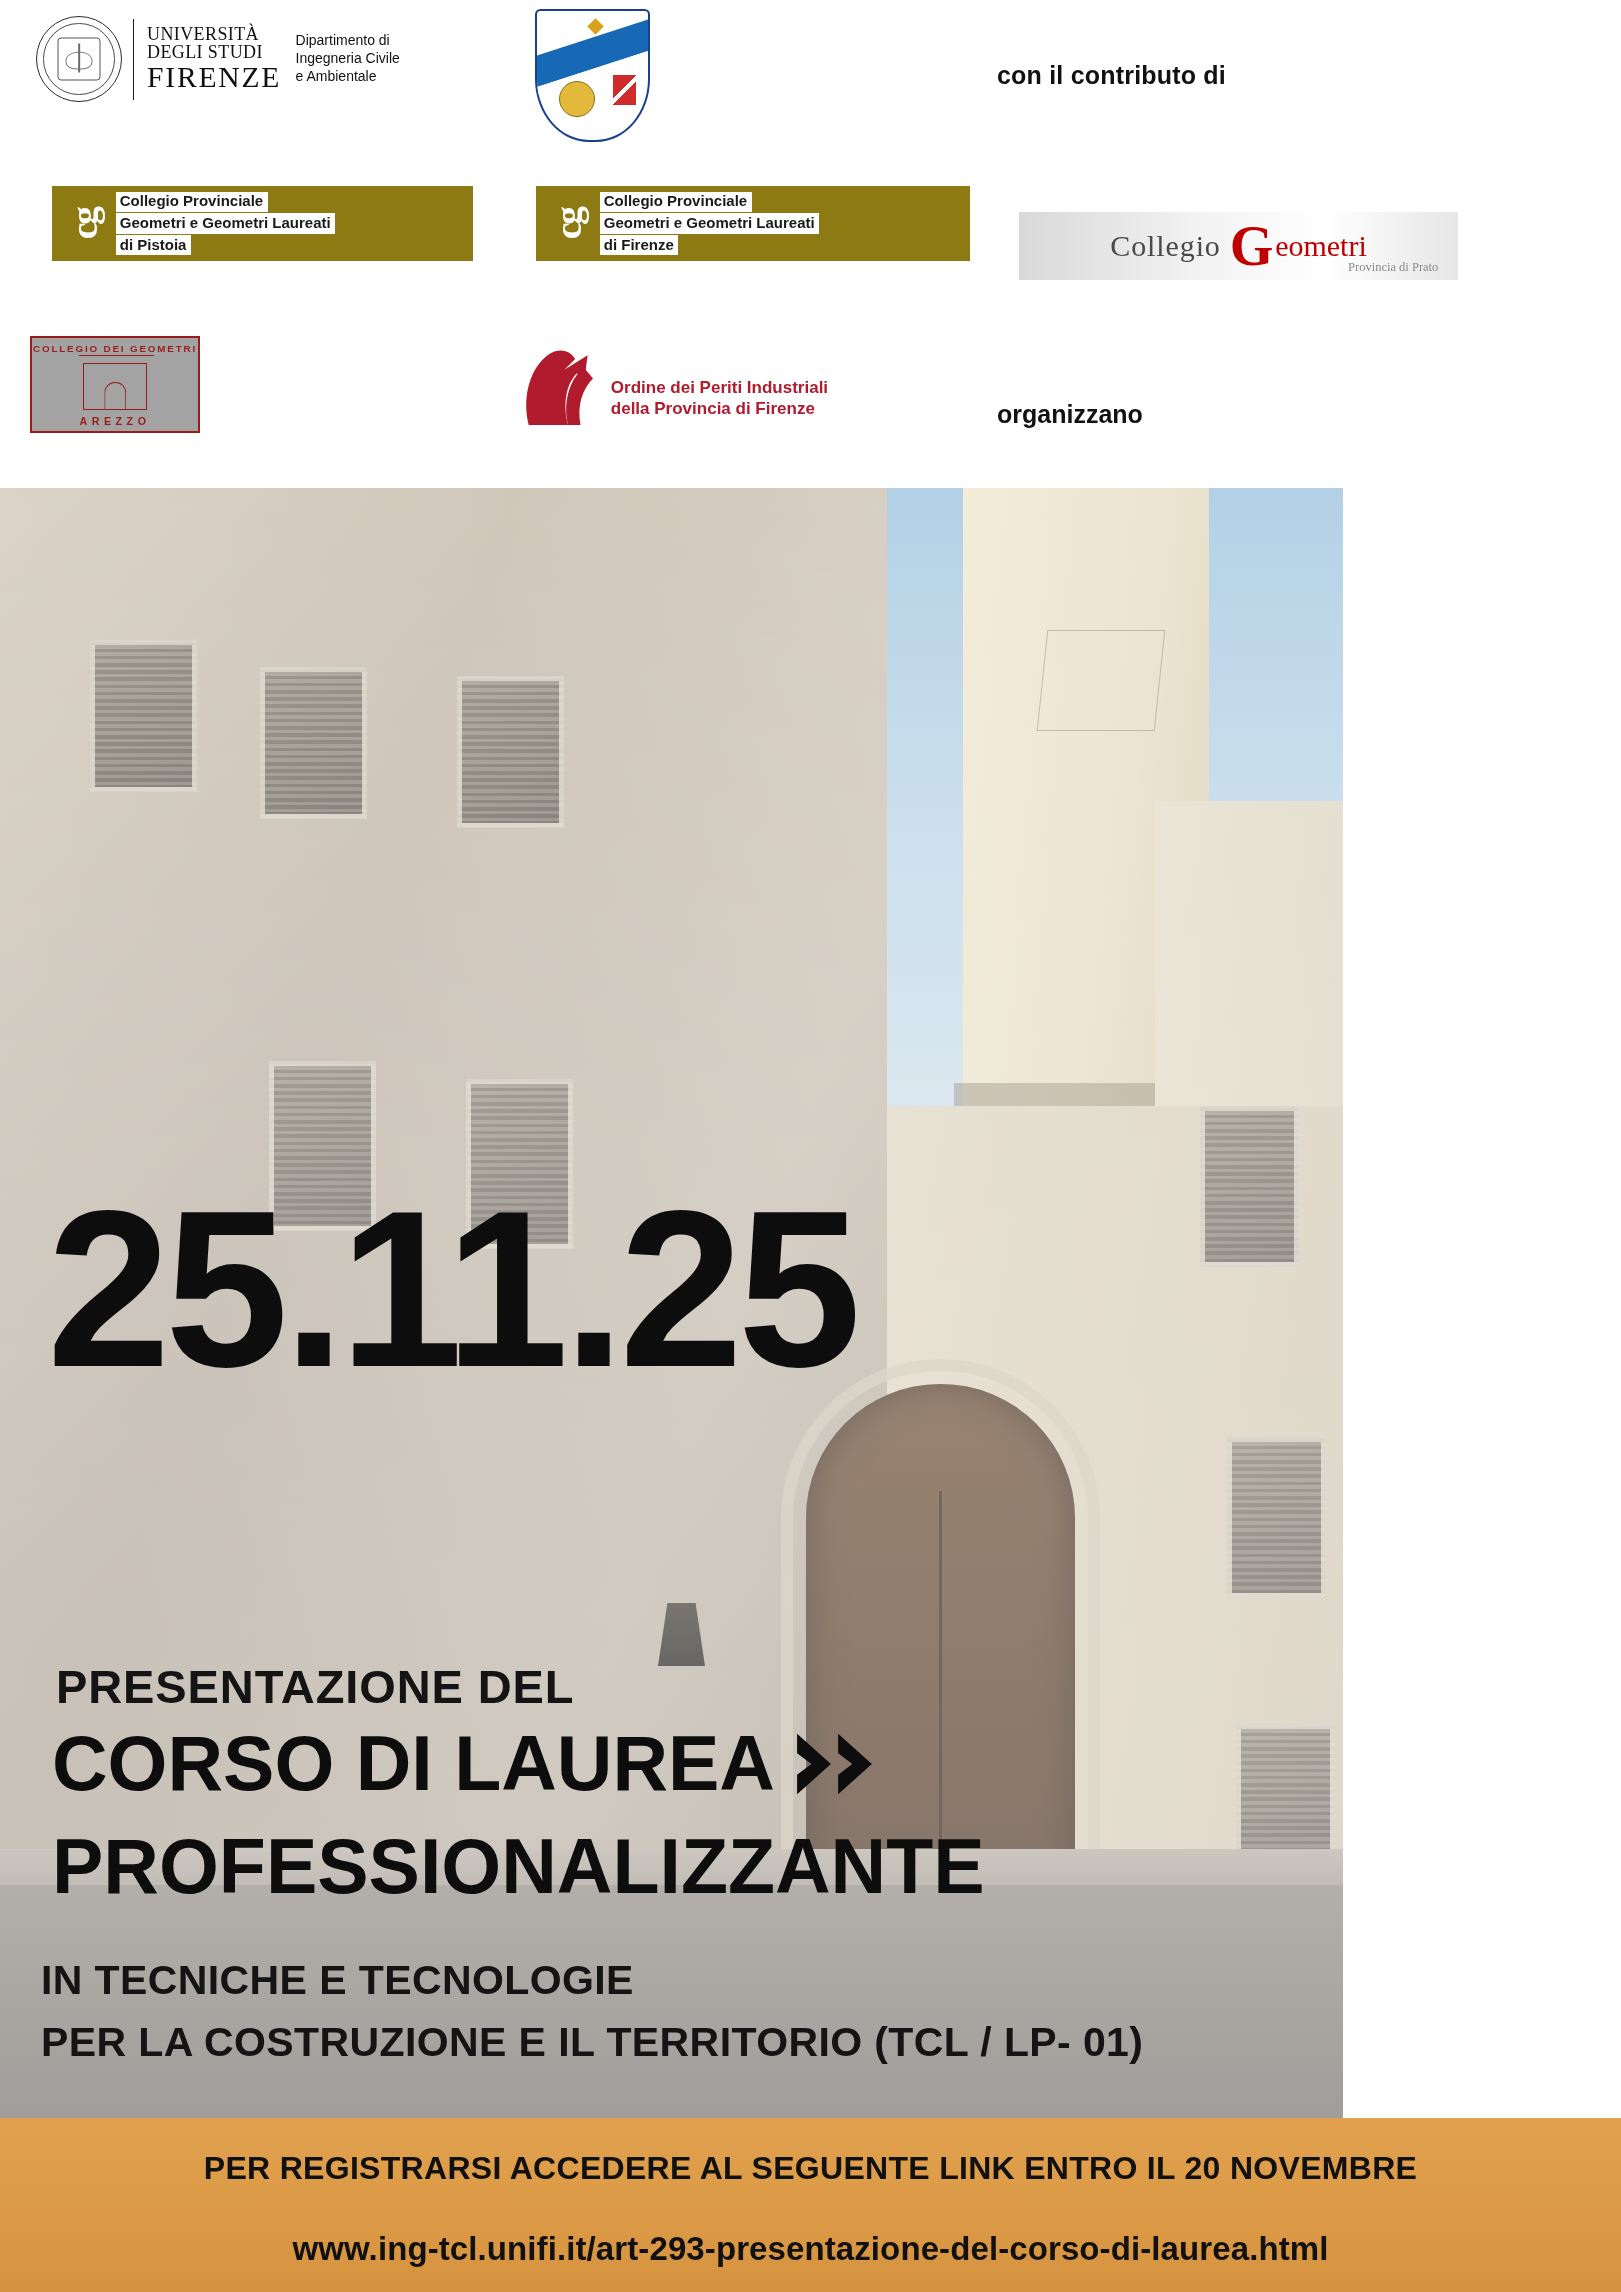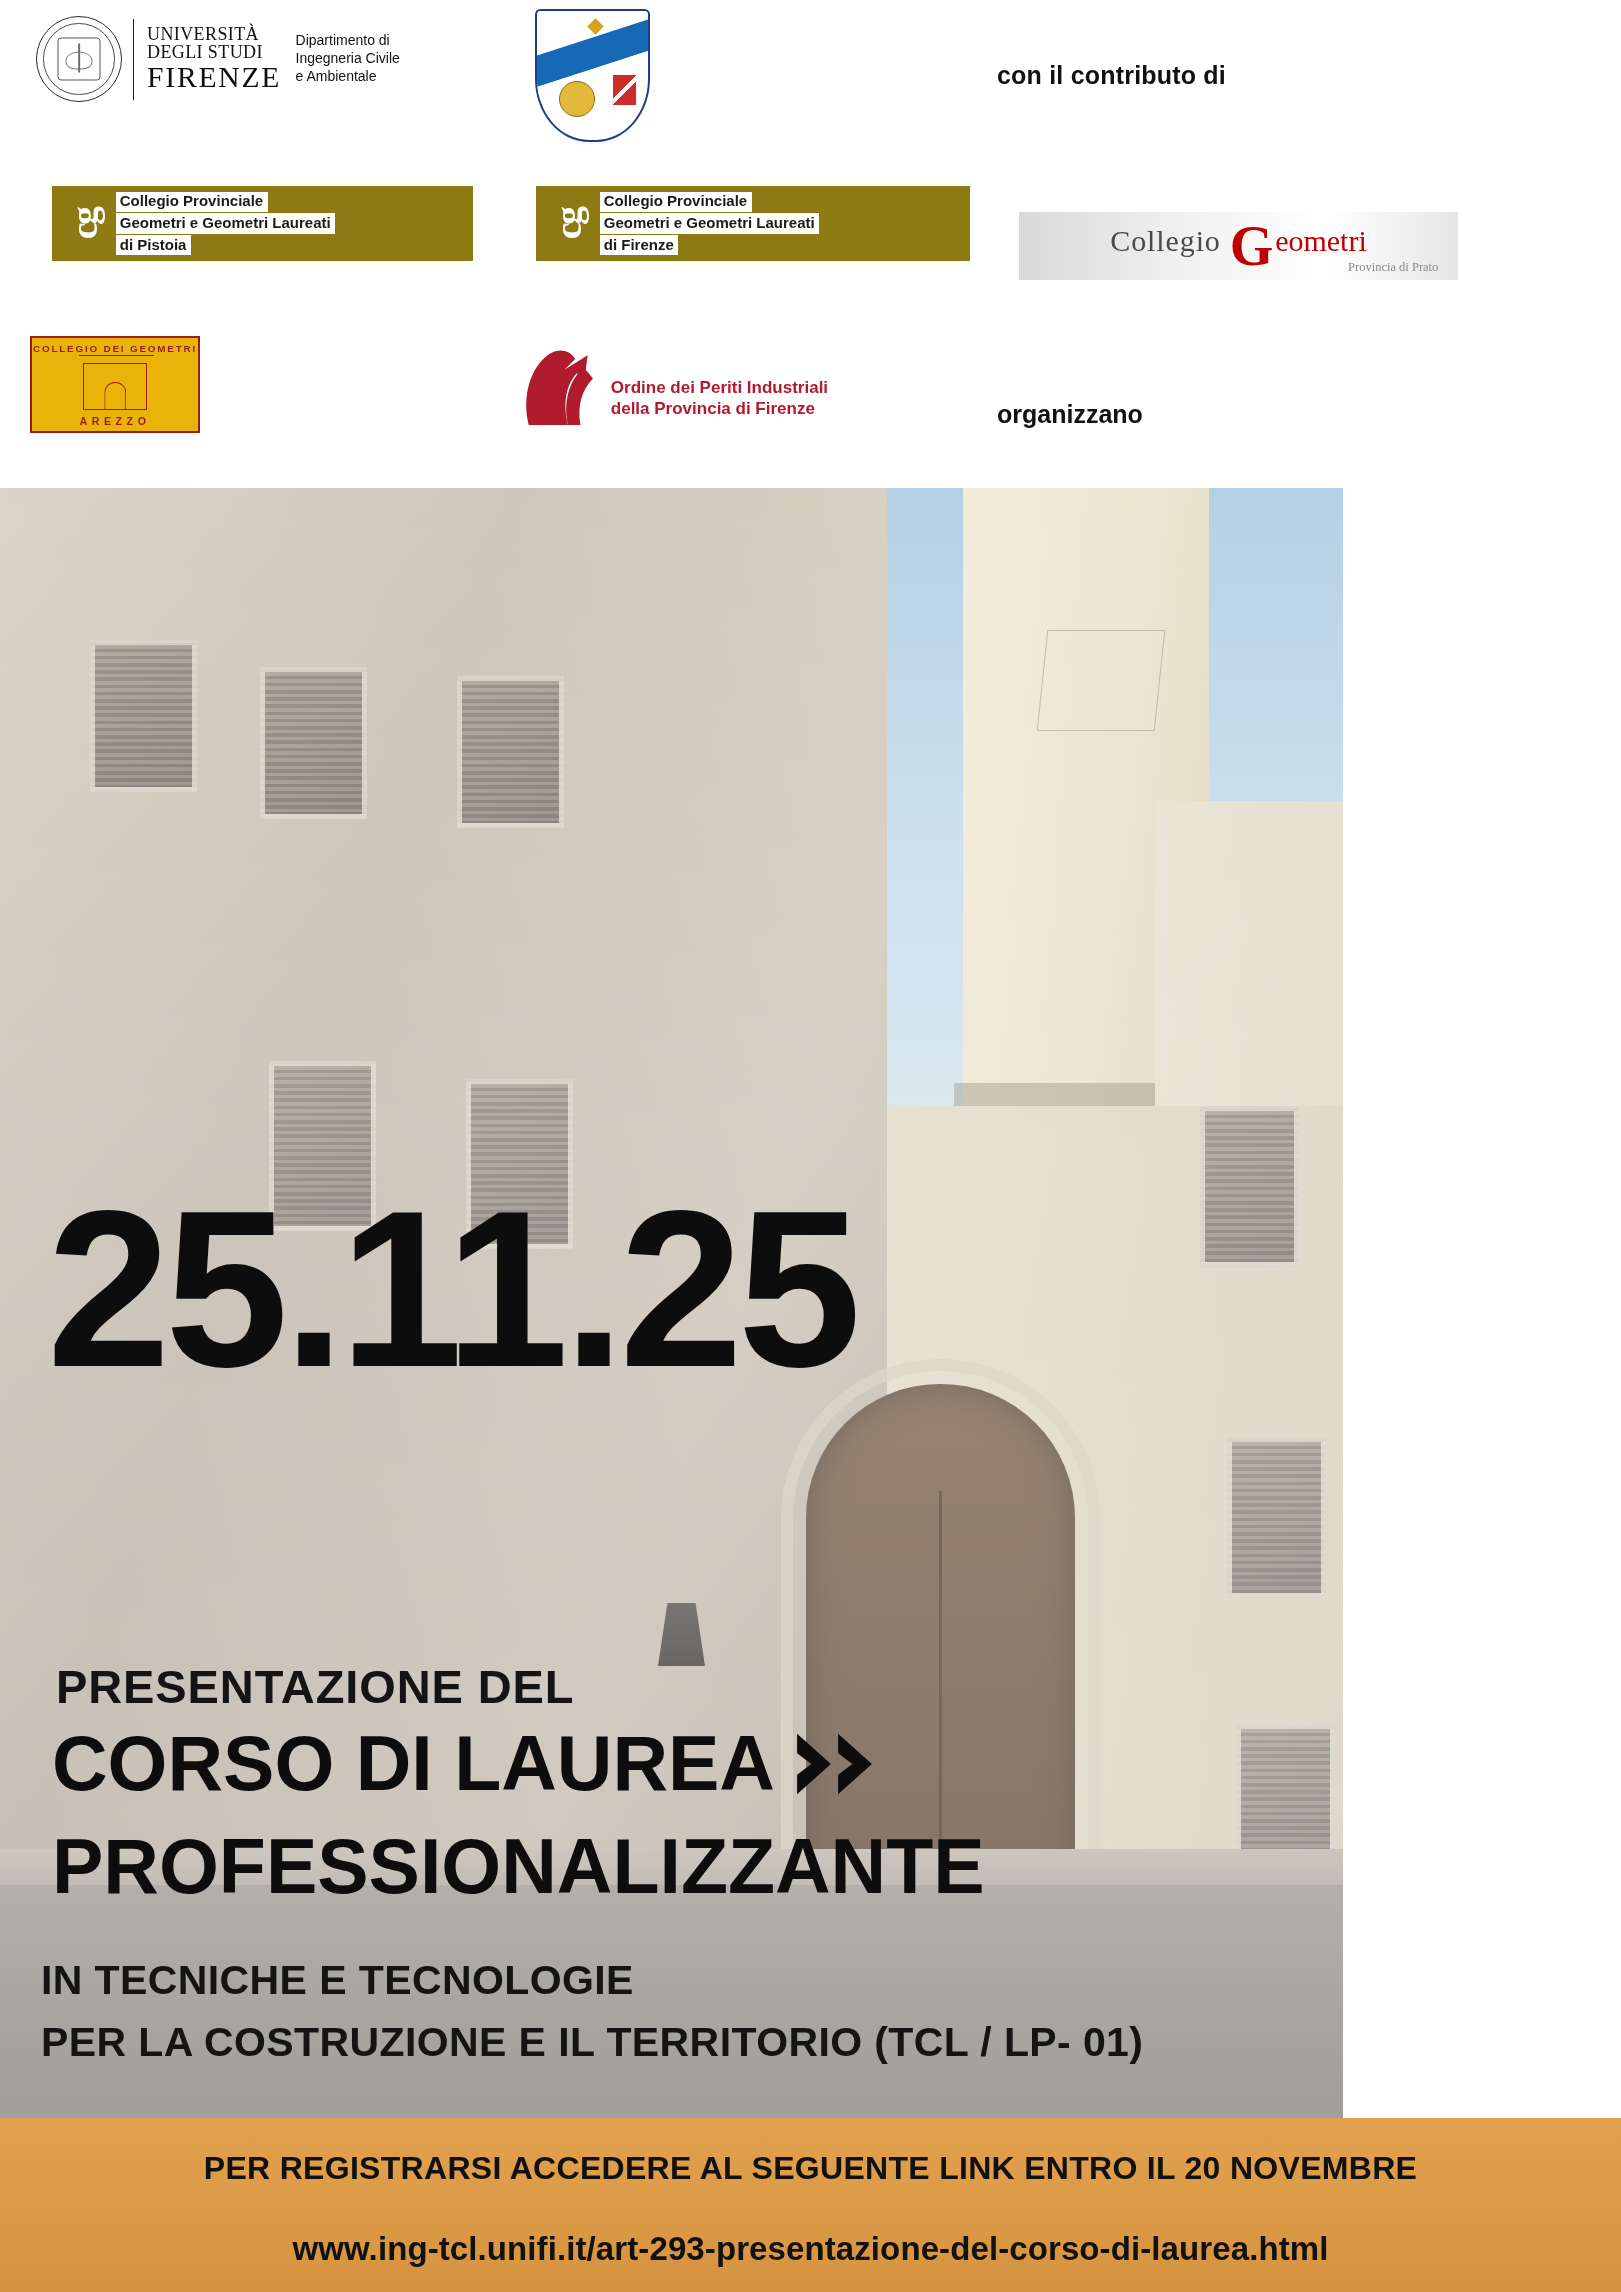--- a/index.html
+++ b/index.html
@@ -210,21 +210,21 @@
     top: 212px;
     width: 439px;
     height: 68px;
     background: linear-gradient(90deg,#d9d9d9,#f2f2f2 40%,#ffffff 70%,#e6e6e6);
     display: flex;
     align-items: center;
     justify-content: center;
   }
   .prato .p-inner {
     display: flex;
-    align-items: flex-start;
+    align-items: center;
     font-family: "Liberation Serif", serif;
   }
   .prato .p-collegio {
     font-size: 30px;
     color: #4a4a4a;
     letter-spacing: 0.9px;
   }
   .prato .p-g {
     font-size: 56px;
     color: #c00000;
@@ -247,21 +247,21 @@
 
   
   .arezzo {
     position: absolute;
     left: 30px;
     top: 336px;
     width: 170px;
     height: 97px;
     border: 2.7px solid #9b1c1c;
     box-sizing: border-box;
-    background: #eab308;
+    background: #a3a3a3;
     display: flex;
     align-items: center;
     justify-content: center;
   }
   .arezzo .a-top {
     position: absolute;
     top: 5.4px; left: 0; width: 100%;
     text-align: center;
     font-size: 9.9px;
     letter-spacing: 1.8px;

